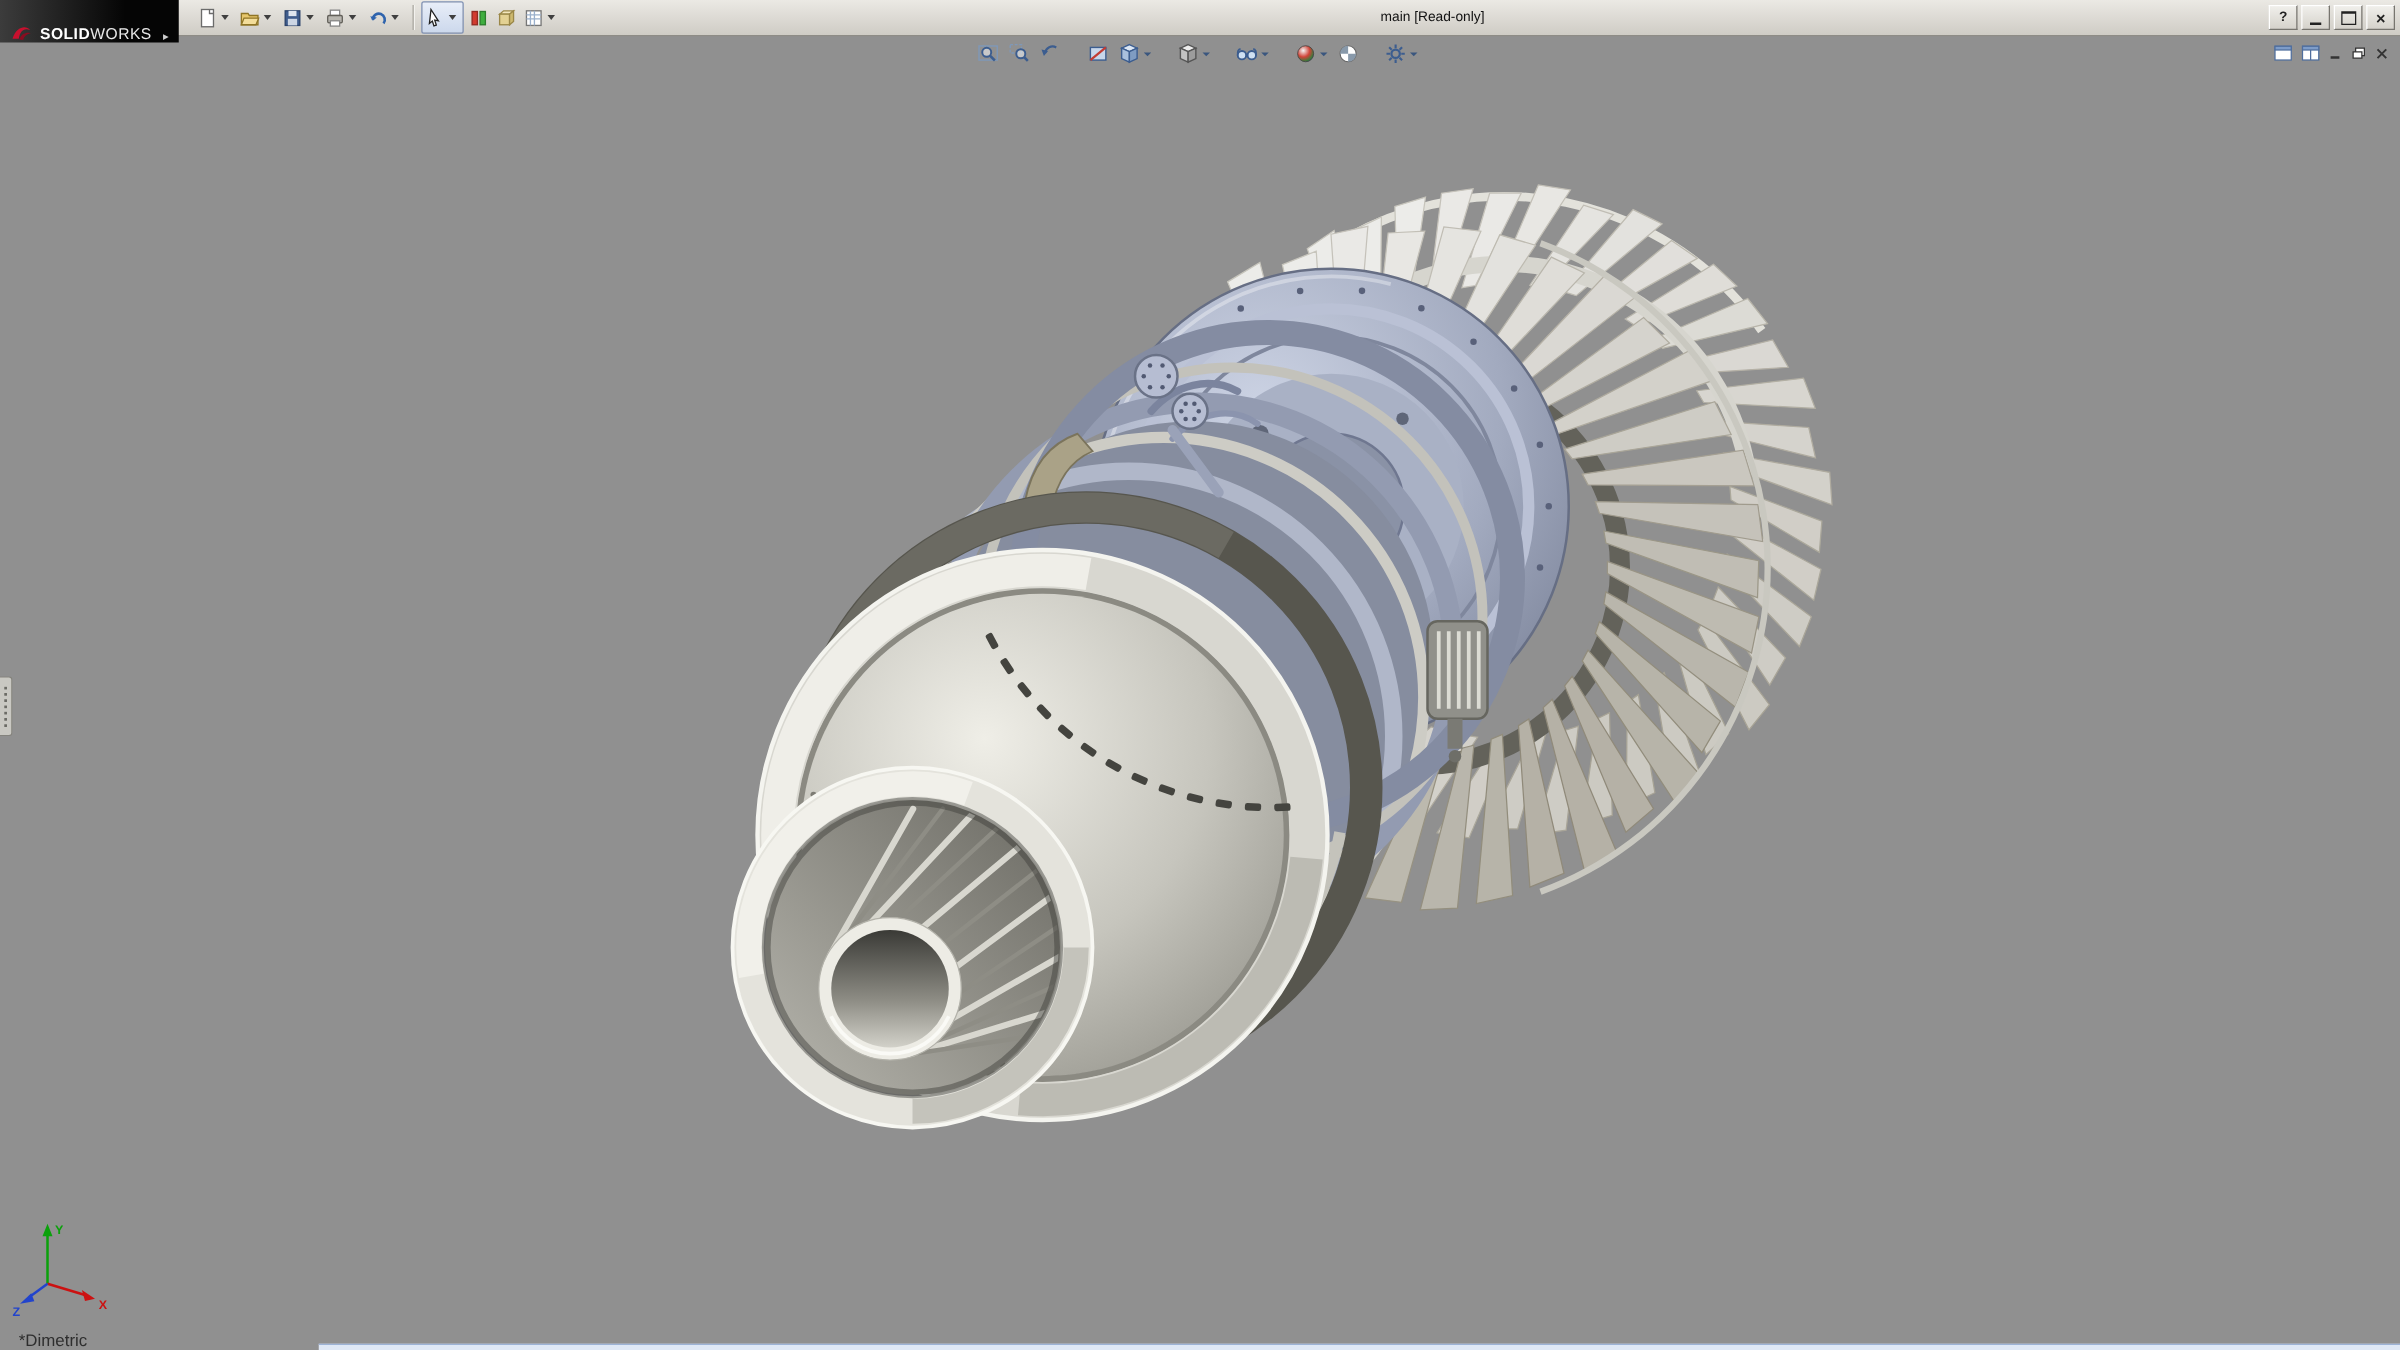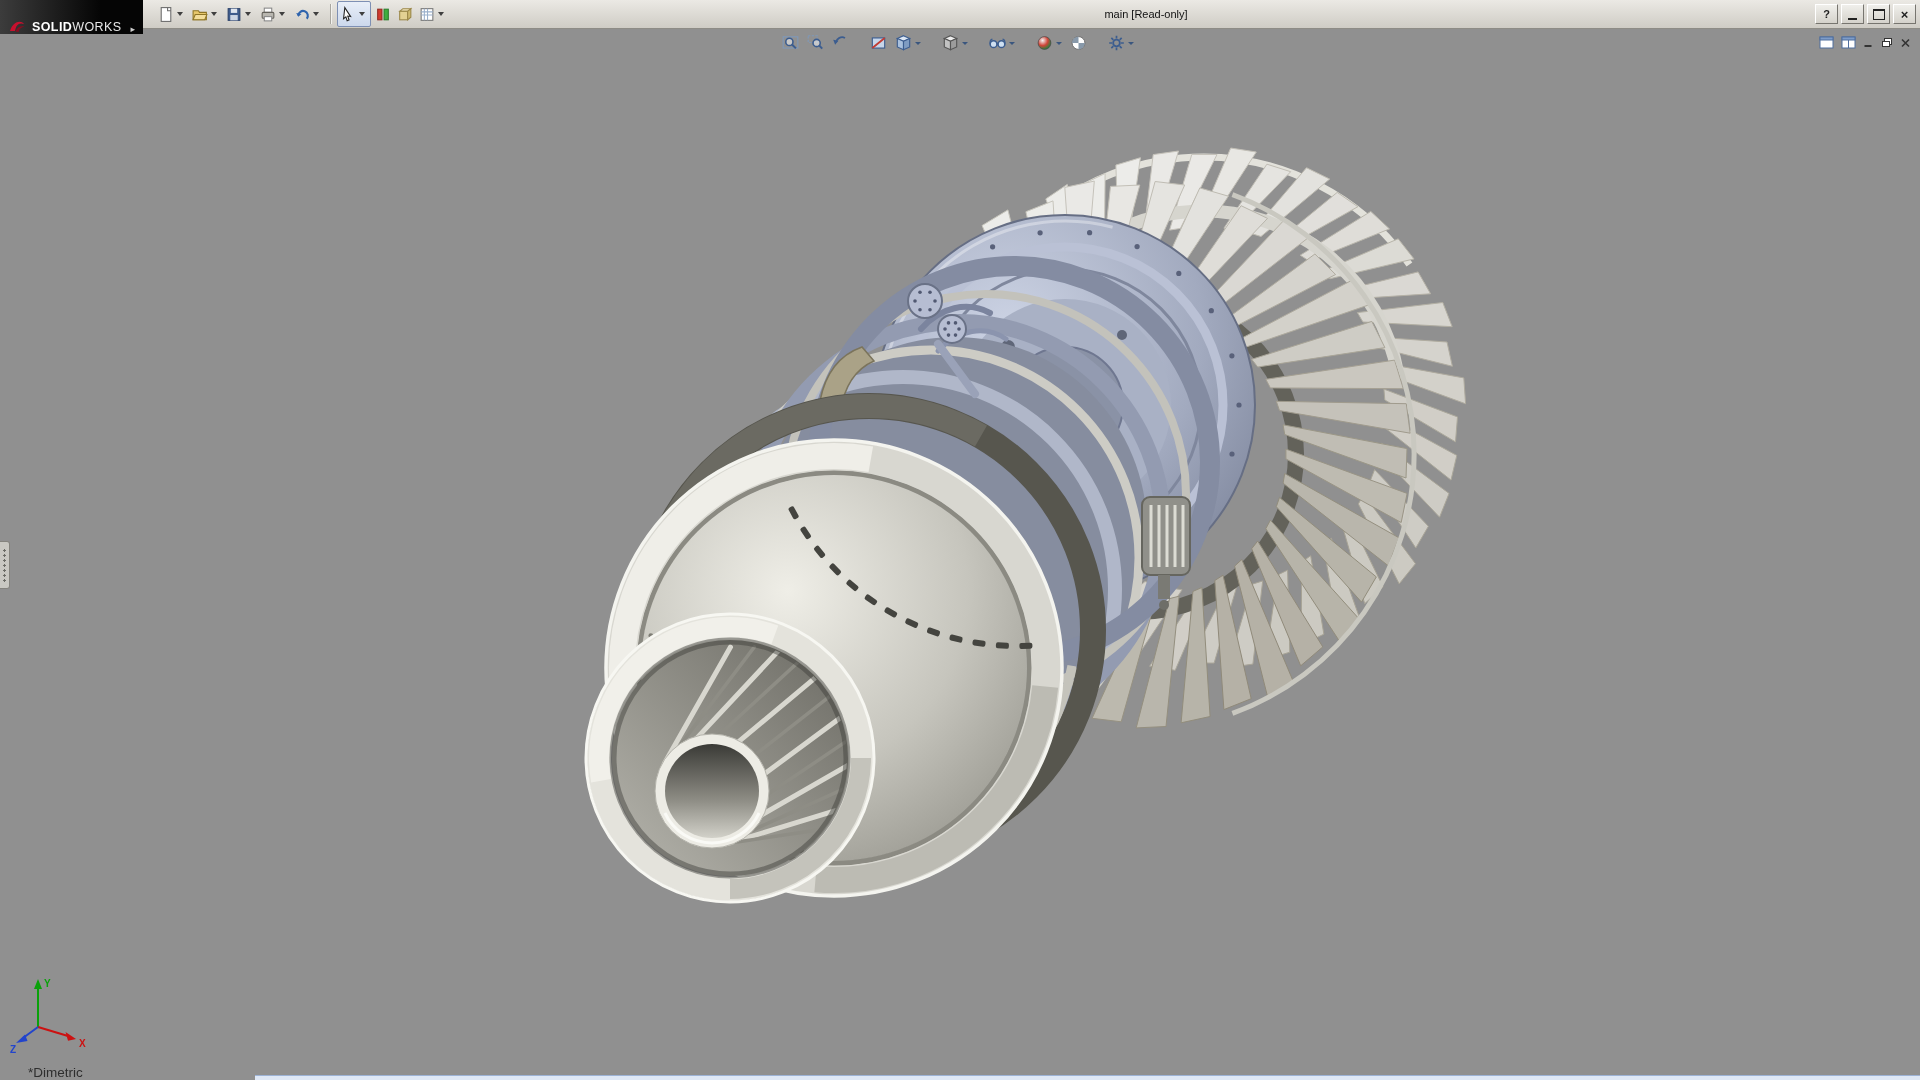--- a/index.html
+++ b/index.html
@@ -45,21 +45,21 @@
   .doc-controls{position:absolute;top:7px;right:9px;display:flex;align-items:center;gap:7px;}
   .doc-controls svg{display:block;}
 
   .splitter{position:absolute;left:0;top:512px;width:9px;height:46px;background:#c9c8c2;
             border:1px solid #84837d;border-left:none;border-radius:0 3px 3px 0;
             display:flex;align-items:center;justify-content:center;}
   .splitter .dots{width:5px;height:34px;
      background-image:radial-gradient(circle,#6b6b65 1px,transparent 1.3px);background-size:5px 5px;}
 
   .triad{position:absolute;left:8px;bottom:24px;}
-  .orientation{position:absolute;left:28px;bottom:1px;font-size:13.5px;color:#2e2e2e;}
+  .orientation{position:absolute;left:15px;bottom:1px;font-size:13.5px;color:#2e2e2e;}
   .status-strip{position:absolute;left:255px;right:0;bottom:0;height:5px;background:#dfe8f6;border-top:1px solid #9db3d6;}
 </style>
 </head>
 <body>
 
 <div class="app">
 
   <div class="titlebar">
     <div class="brand">
       <svg width="18" height="16" viewBox="0 0 18 16">

